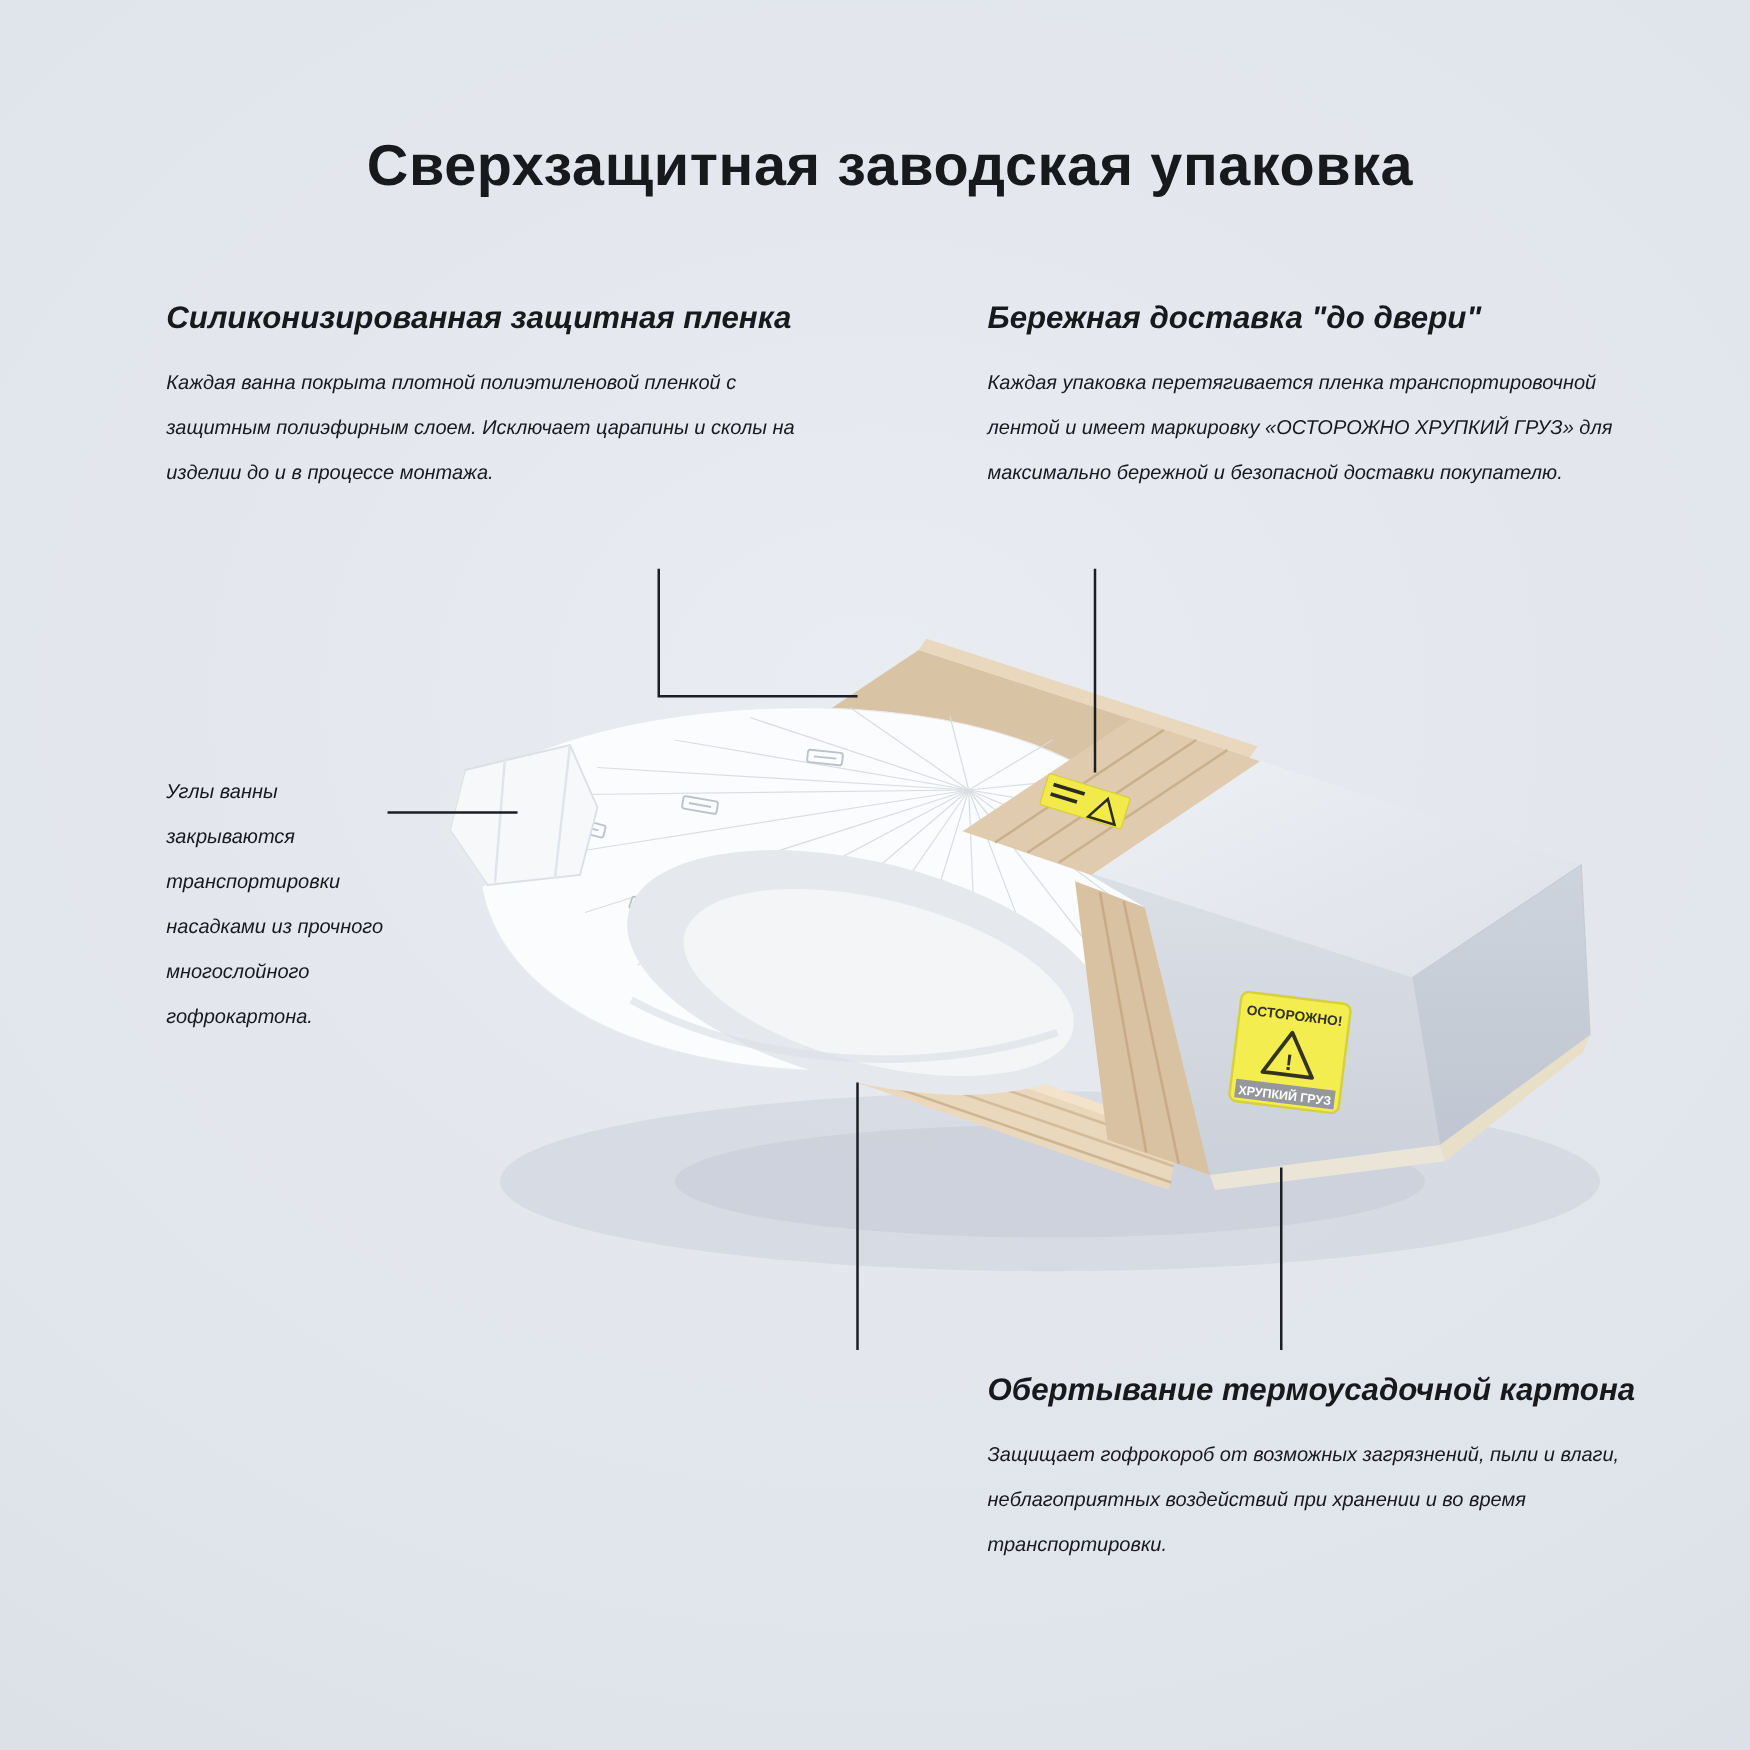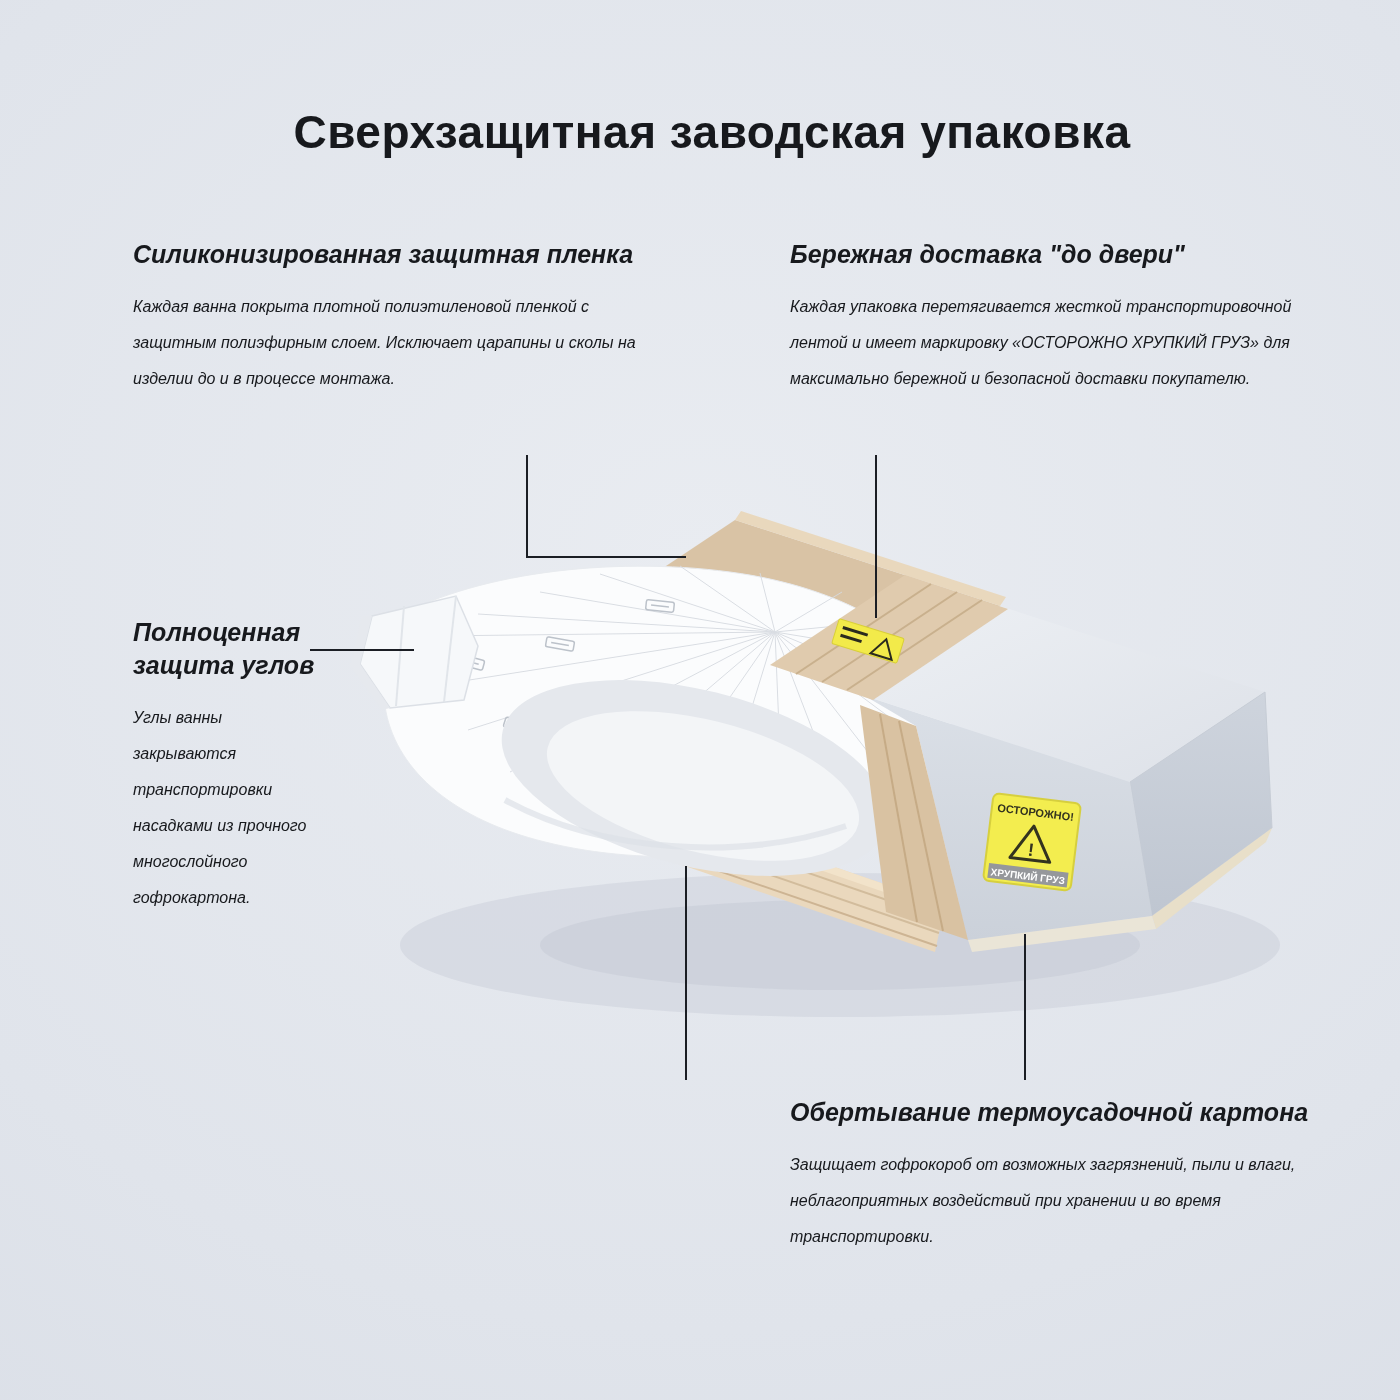--- a/index.html
+++ b/index.html
@@ -176,26 +176,24 @@
 
 <h1 class="title">Сверхзащитная заводская упаковка</h1>
 
 <div class="block" style="left:133px;top:238px;width:505px;">
   <h2>Силиконизированная защитная пленка</h2>
   <p>Каждая ванна покрыта плотной полиэтиленовой пленкой с защитным полиэфирным слоем. Исключает царапины и сколы на изделии до и в процессе монтажа.</p>
 </div>
 
 <div class="block" style="left:790px;top:238px;width:505px;">
   <h2>Бережная доставка "до двери"</h2>
-  <p>Каждая упаковка перетягивается жесткой транспортировочной лентой и имеет маркировку «ОСТОРОЖНО ХРУПКИЙ ГРУЗ» для максимально бережной и безопасной доставки покупателю.</p>
+  <p>Каждая упаковка перетягивается пленка транспортировочной лентой и имеет маркировку «ОСТОРОЖНО ХРУПКИЙ ГРУЗ» для максимально бережной и безопасной доставки покупателю.</p>
 </div>
 
 <div class="block" style="left:133px;top:616px;width:280px;">
-  <h2>Полноценная
-защита углов</h2>
   <p>Углы ванны
 закрываются
 транспортировки
 насадками из прочного
 многослойного
 гофрокартона.</p>
 </div>
 
 <div class="block" style="left:137px;top:1096px;width:520px;">
 </div>

